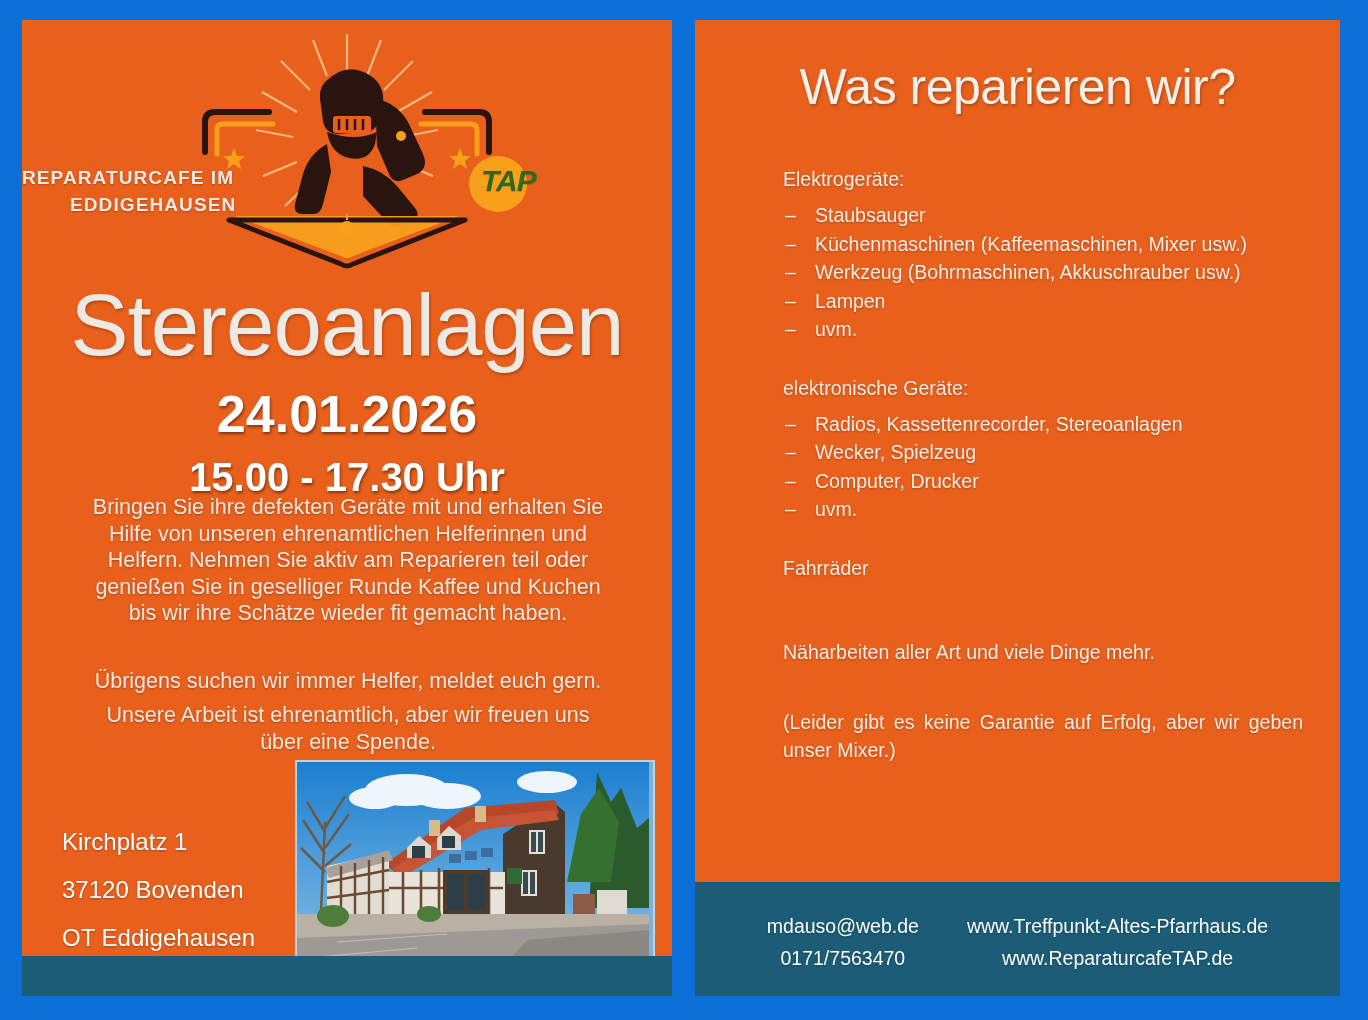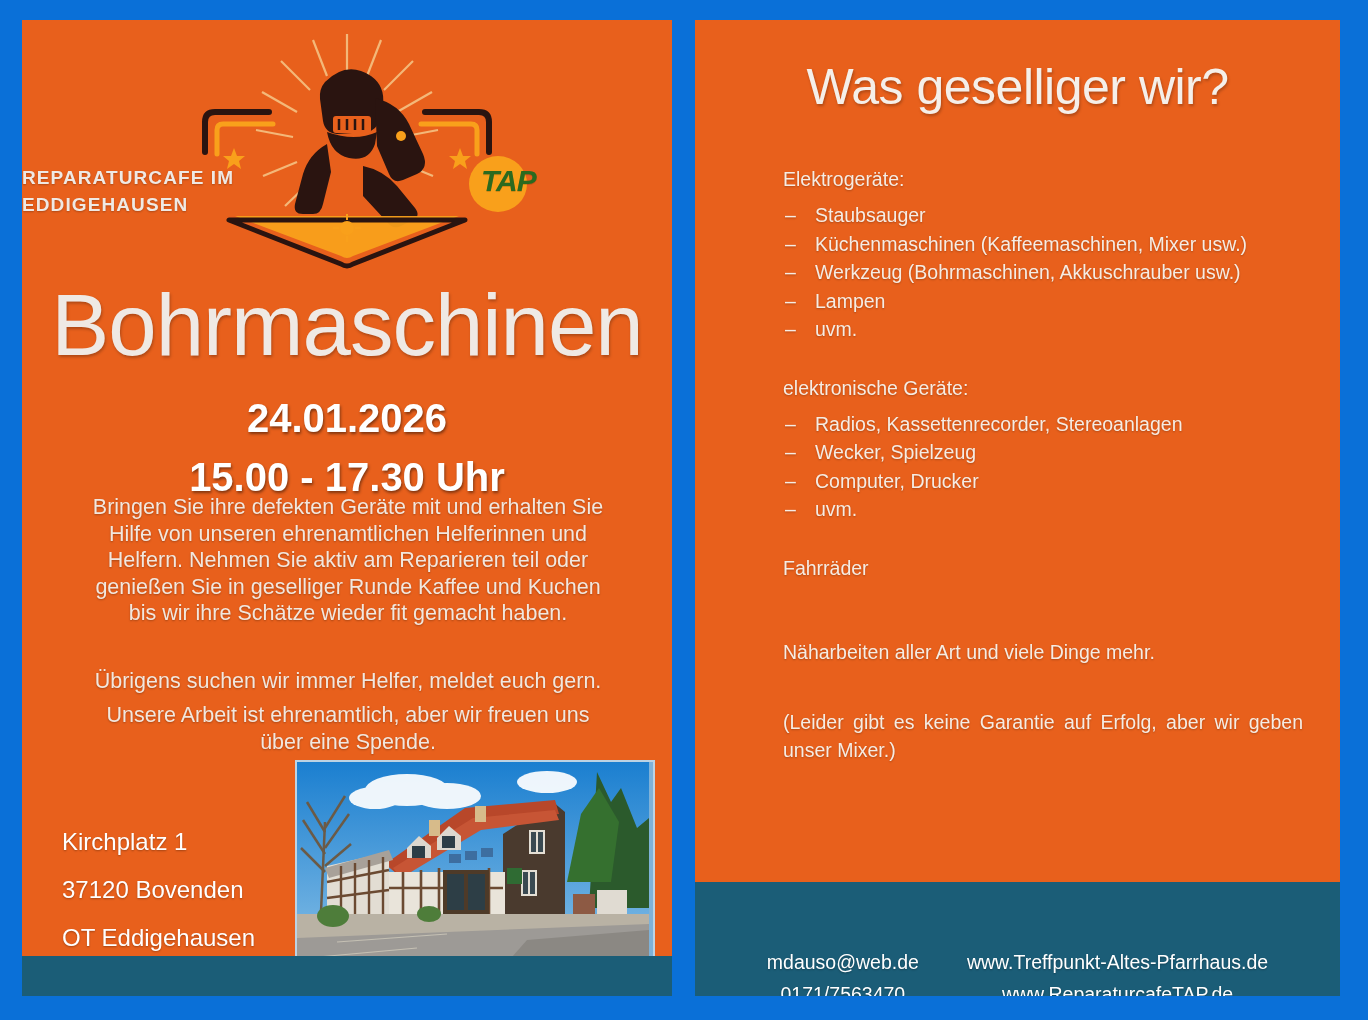--- a/index.html
+++ b/index.html
@@ -53,21 +53,21 @@
   .logo-line {
     display: block;
     color: #efe9e4;
     font-size: 19px;
     font-weight: 700;
     letter-spacing: 1.1px;
     line-height: 27px;
     text-shadow: 0 1px 2px rgba(0,0,0,.25);
   }
   .logo-line.l1 { padding-right: 46px; }
-  .logo-line.l2 { padding-right: 46px; }
+  .logo-line.l2 { padding-right: 46px; padding-left: 48px; }
 
   .tap-badge {
     position: absolute;
     left: 447px;
     top: 132px;
     width: 64px;
     height: 64px;
   }
   .tap-circle {
     position: absolute;
@@ -106,21 +106,21 @@
 
   .date-line, .time-line {
     position: absolute;
     width: 650px;
     left: 0;
     text-align: center;
     color: #ffffff;
     font-weight: 700;
     text-shadow: 1px 2px 3px rgba(0,0,0,.45);
   }
-  .date-line { top: 376px; font-size: 40px; }
+  .date-line { top: 364px; font-size: 52px; }
   .time-line { top: 420px; font-size: 40px; margin-top: 15px; }
 
   .body-para {
     position: absolute;
     left: 62px;
     top: 474px;
     width: 528px;
     text-align: center;
     color: #f2e7de;
     font-size: 21.5px;
@@ -250,21 +250,20 @@
     display: flex;
     justify-content: center;
     gap: 48px;
   }
   .fcol {
     color: #ffffff;
     font-size: 19.5px;
     line-height: 32px;
     text-align: center;
     text-shadow: 0 1px 2px rgba(0,0,0,.3);
-    margin-top: 36px;
   }
   .fcol span { display: block; }
 </style>
 </head>
 <body>
 
 <div class="poster">
 
   <div class="panel-left">
 
@@ -335,21 +334,21 @@
         <span class="logo-line l1">REPARATURCAFE IM</span>
         <span class="logo-line l2">EDDIGEHAUSEN</span>
       </div>
 
       <div class="tap-badge">
         <div class="tap-circle"></div>
         <div class="tap-word">TAP</div>
       </div>
     </div>
 
-    <div class="big-title">Bohrmaschinen</div>
+    <div class="big-title">Stereoanlagen</div>
     <div class="date-line">24.01.2026</div>
     <div class="time-line">15.00 - 17.30 Uhr</div>
 
     <div class="body-para">Bringen Sie ihre defekten Geräte mit und erhalten Sie Hilfe von unseren ehrenamtlichen Helferinnen und Helfern. Nehmen Sie aktiv am Reparieren teil oder genießen Sie in geselliger Runde Kaffee und Kuchen bis wir ihre Schätze wieder fit gemacht haben.</div>
 
     <div class="helper-line helper-2">Unsere Arbeit ist ehrenamtlich, aber wir freuen uns über eine Spende.</div>
     <div class="helper-line helper-1">Übrigens suchen wir immer Helfer, meldet euch gern.</div>
 
     <div class="address">
       <span>Kirchplatz 1</span>
@@ -462,21 +461,21 @@
         <rect x="300" y="128" width="30" height="24" fill="#e0dbd2"></rect>
         <rect x="276" y="132" width="22" height="20" fill="#8d5a44"></rect>
       </svg>
     </div>
 
     <div class="footer-left"></div>
   </div>
 
   <div class="panel-right">
 
-    <div class="right-title">Was geselliger wir?</div>
+    <div class="right-title">Was reparieren wir?</div>
 
     <div class="content">
 
       <p class="sec-head">Elektrogeräte:</p>
       <ul class="bullets">
         <li><span class="dash">–</span><span>Staubsauger</span></li>
         <li><span class="dash">–</span><span>Küchenmaschinen (Kaffeemaschinen, Mixer usw.)</span></li>
         <li><span class="dash">–</span><span>Werkzeug (Bohrmaschinen, Akkuschrauber usw.)</span></li>
         <li><span class="dash">–</span><span>Lampen</span></li>
         <li><span class="dash">–</span><span>uvm.</span></li>

